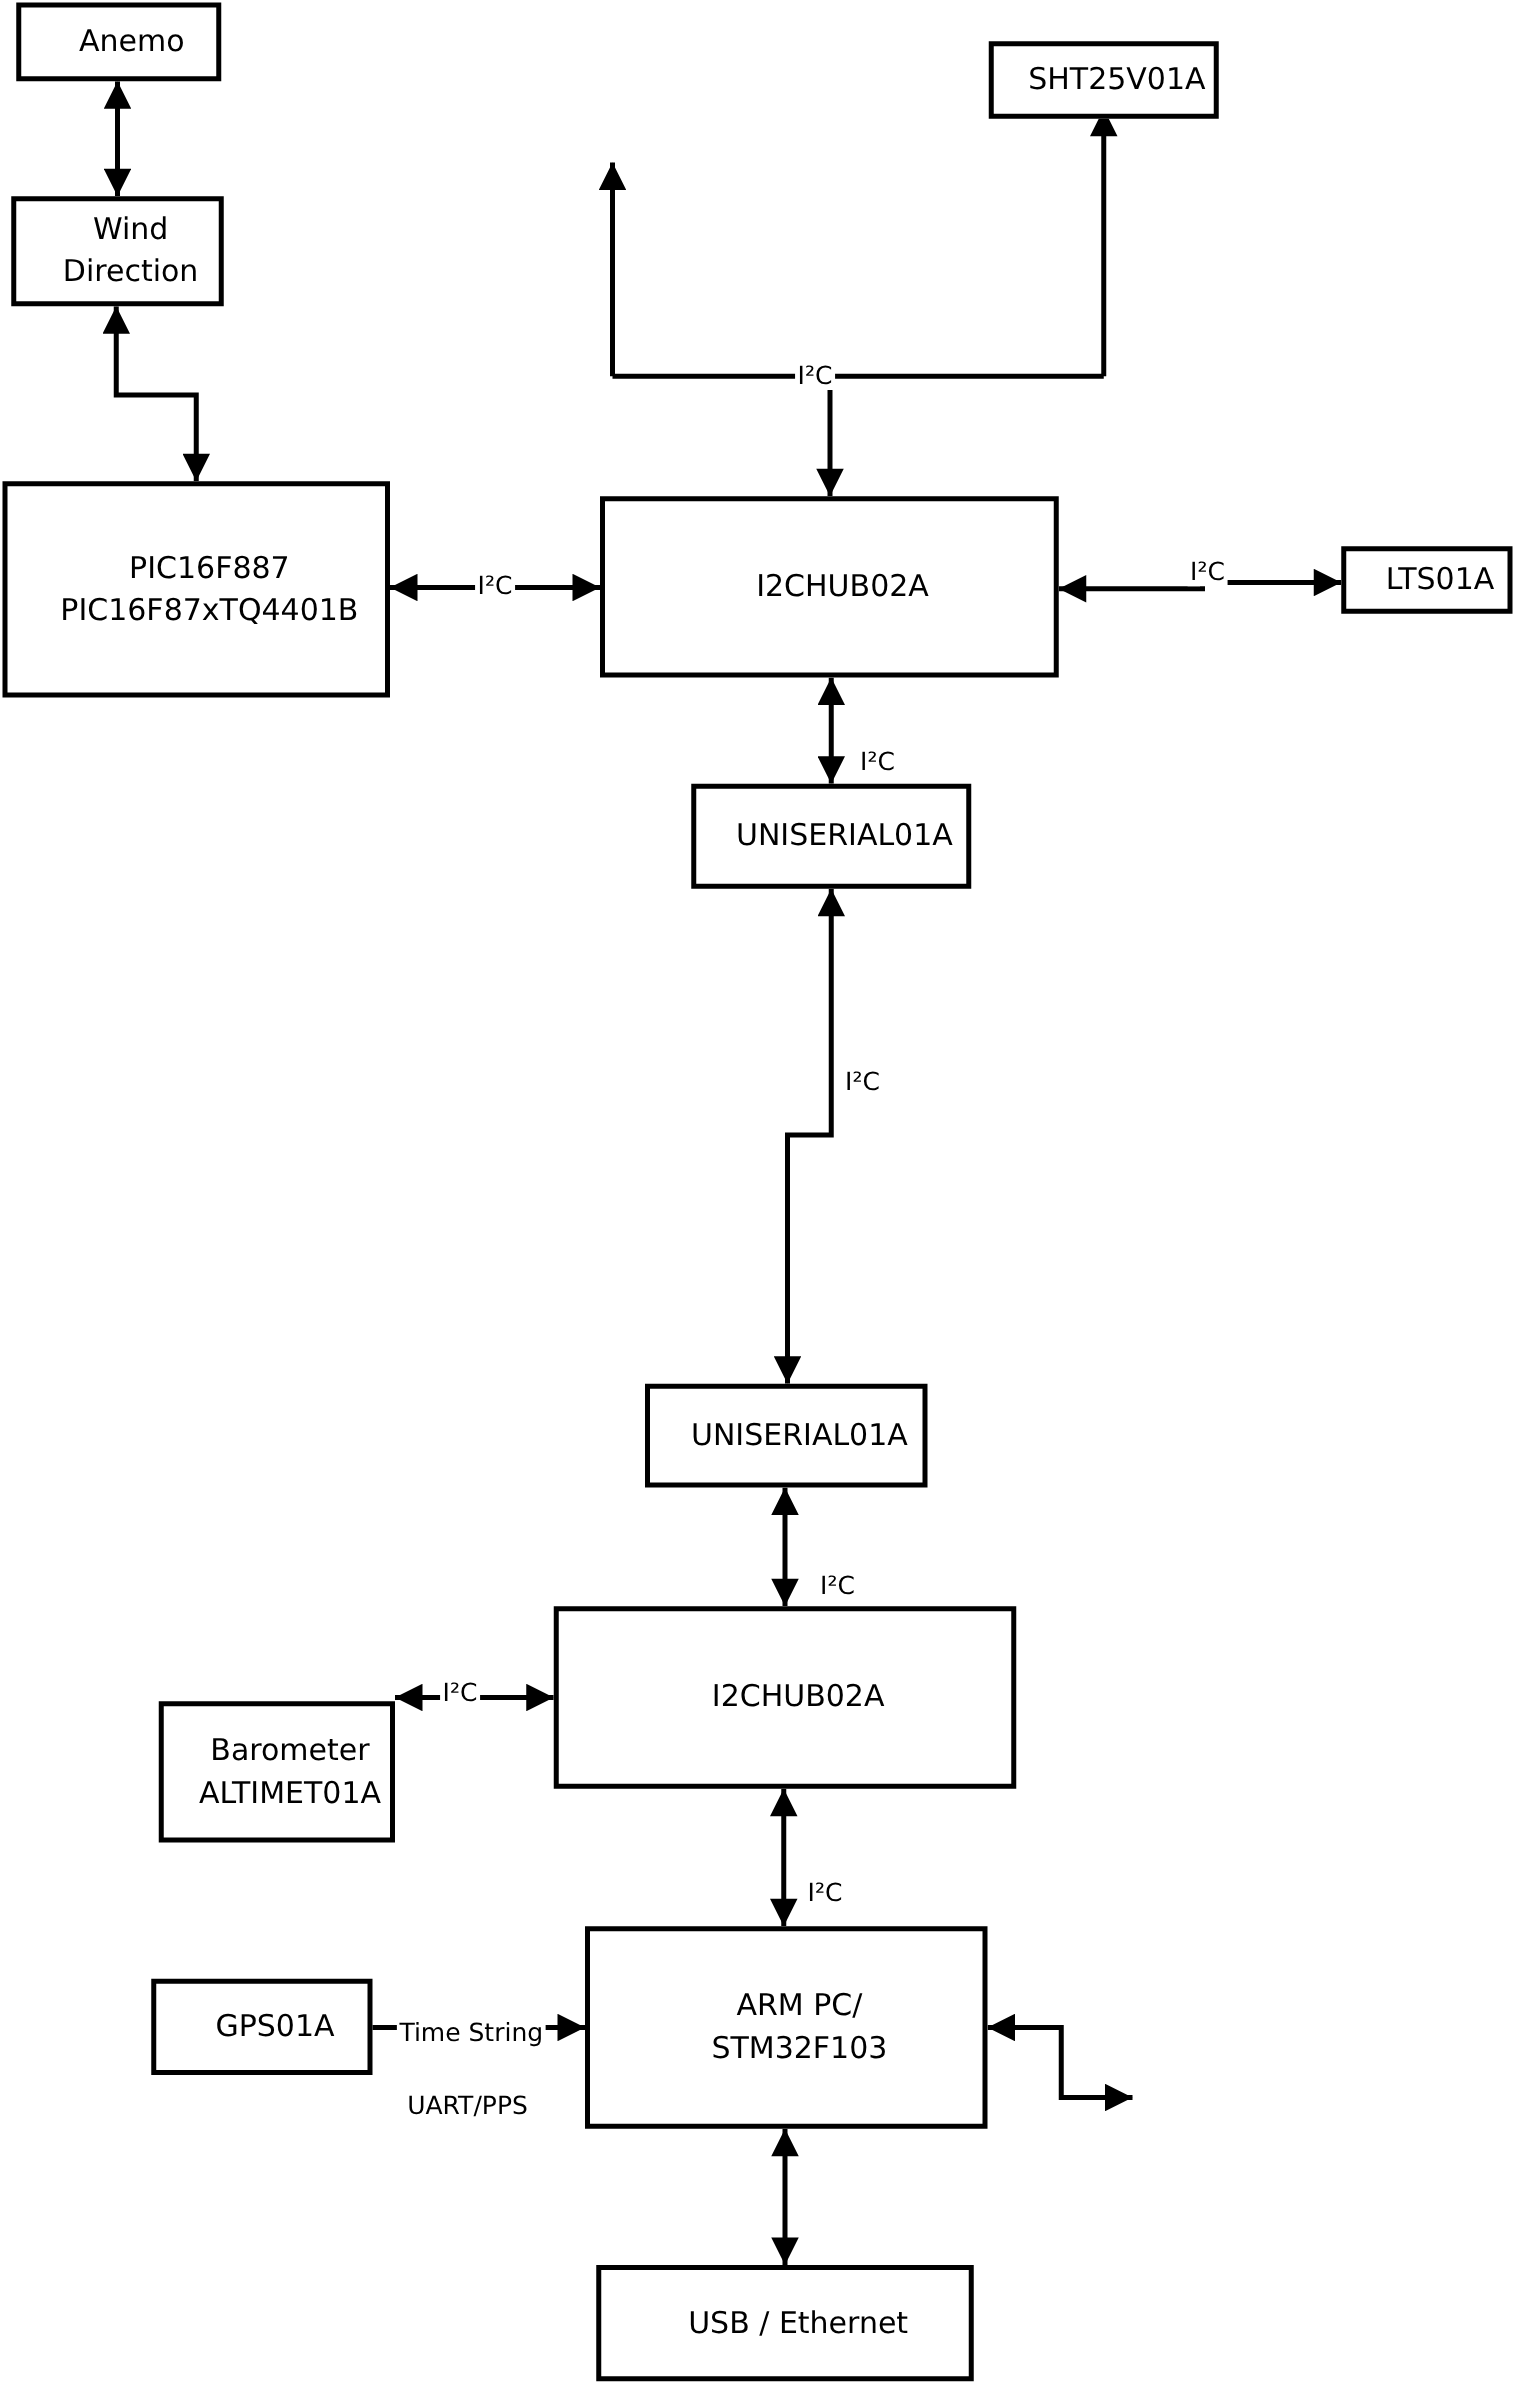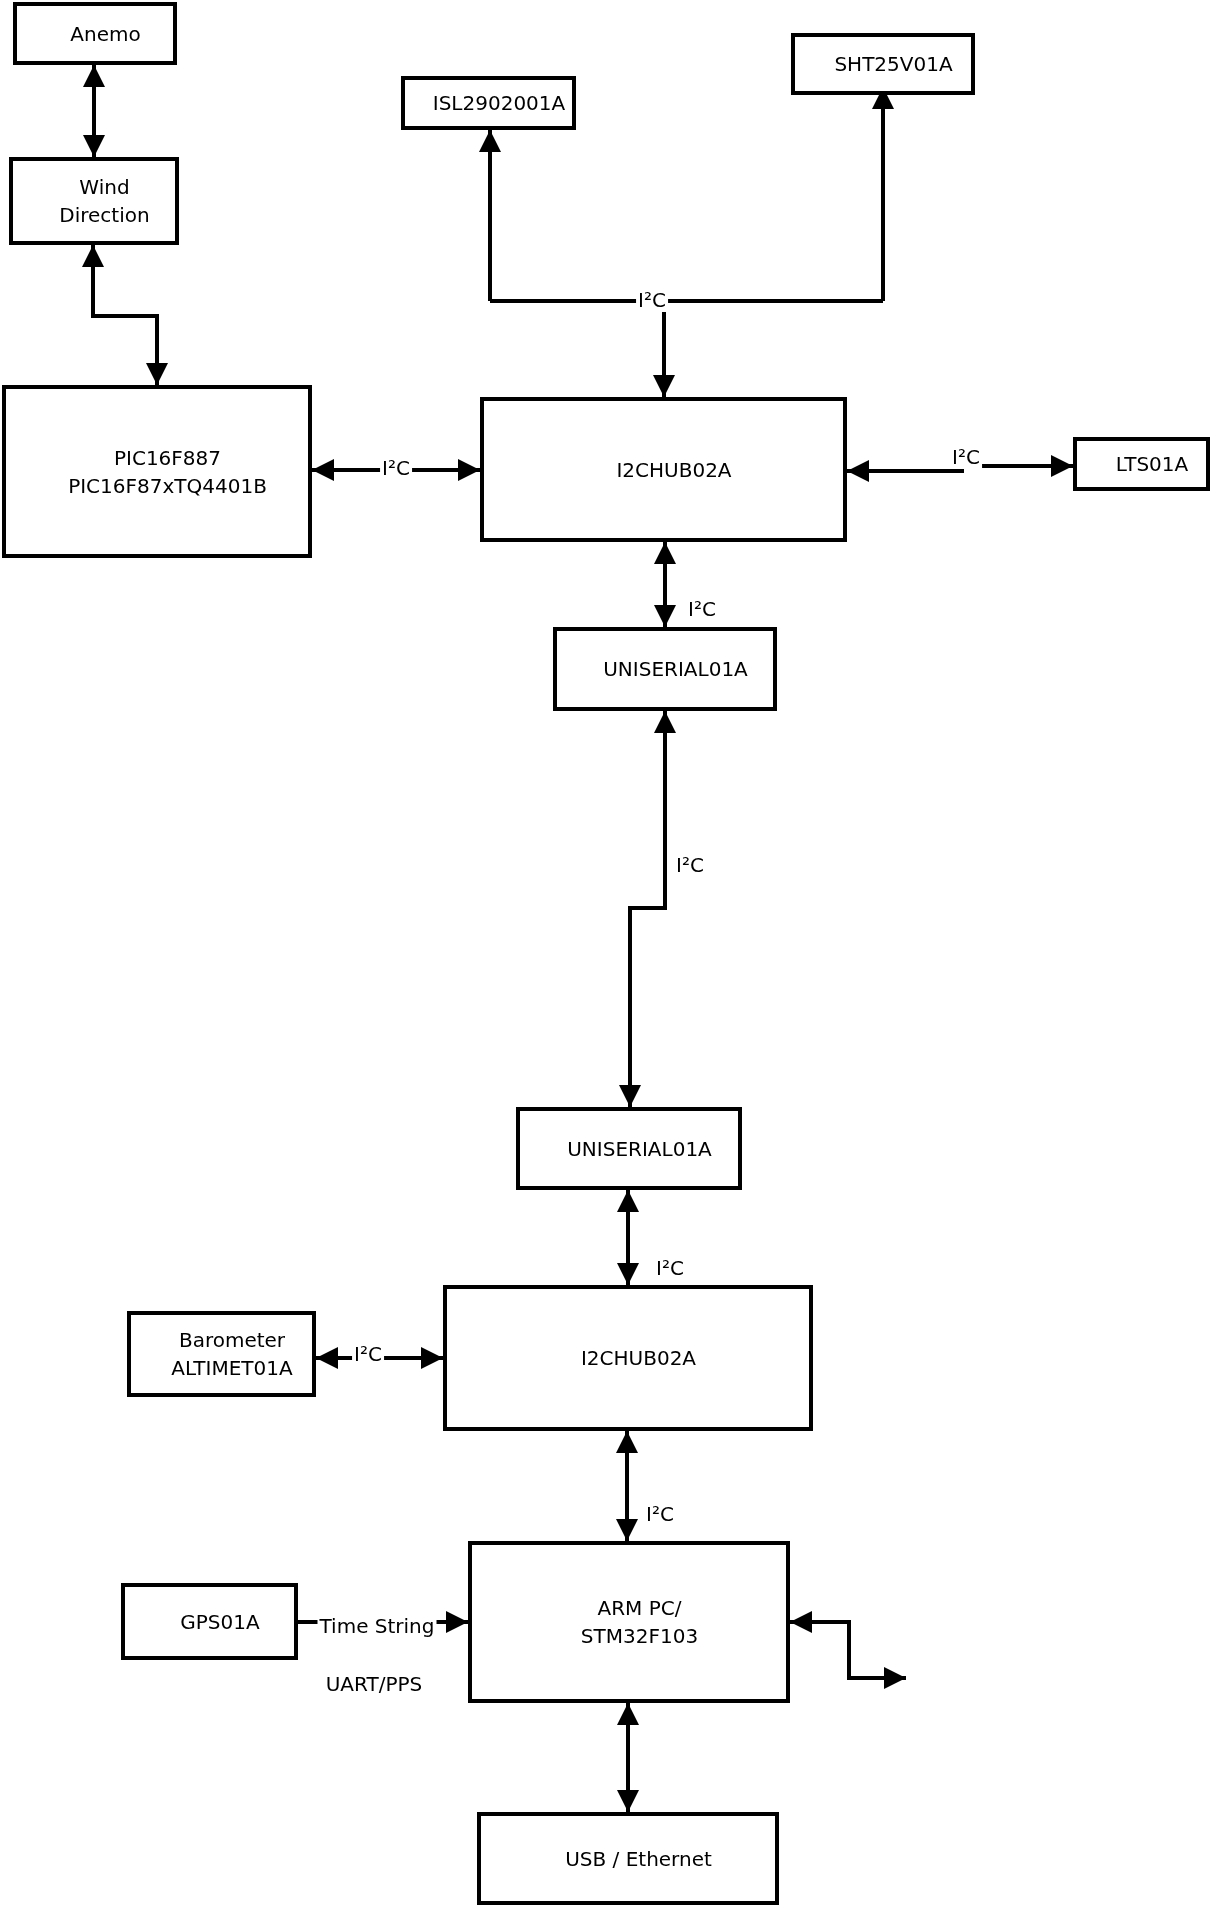--- a/index.html
+++ b/index.html
@@ -15,21 +15,21 @@
   .node{
     position:absolute;
     box-sizing:border-box;
     border:4px solid #000;
     background:#fff;
     display:flex;
     flex-direction:column;
     align-items:center;
     justify-content:center;
     text-align:center;
-    font-size:20px;
+    font-size:24px;
     line-height:1.4;
     white-space:nowrap;
     padding-left:21px;
   }
   .elabel{
     position:absolute;
     transform:translate(-50%,-50%);
     font-size:20px;
     white-space:nowrap;
     background:#fff;
@@ -75,23 +75,20 @@
   <div class="node" style="left:9px;top:157px;width:170px;height:88px">
     <span>Wind</span>
     <span>Direction</span>
   </div>
 
   <div class="node" style="left:2px;top:385px;width:310px;height:173px">
     <span>PIC16F887</span>
     <span>PIC16F87xTQ4401B</span>
   </div>
 
-  <div class="node" style="left:401px;top:76px;width:175px;height:54px">
-    <span>ISL2902001A</span>
-  </div>
 
   <div class="node" style="left:791px;top:33px;width:184px;height:62px">
     <span>SHT25V01A</span>
   </div>
 
   <div class="node" style="left:480px;top:397px;width:367px;height:145px">
     <span>I2CHUB02A</span>
   </div>
 
   <div class="node" style="left:1073px;top:437px;width:137px;height:54px">
@@ -103,21 +100,21 @@
   </div>
 
   <div class="node" style="left:516px;top:1107px;width:226px;height:83px">
     <span>UNISERIAL01A</span>
   </div>
 
   <div class="node" style="left:443px;top:1285px;width:370px;height:146px">
     <span>I2CHUB02A</span>
   </div>
 
-  <div class="node" style="left:127px;top:1311px;width:189px;height:86px">
+  <div class="node" style="left:127px;top:1361px;width:189px;height:113px">
     <span>Barometer</span>
     <span>ALTIMET01A</span>
   </div>
 
   <div class="node" style="left:468px;top:1541px;width:322px;height:162px">
     <span>ARM PC/</span>
     <span>STM32F103</span>
   </div>
 
   <div class="node" style="left:121px;top:1583px;width:177px;height:77px">

